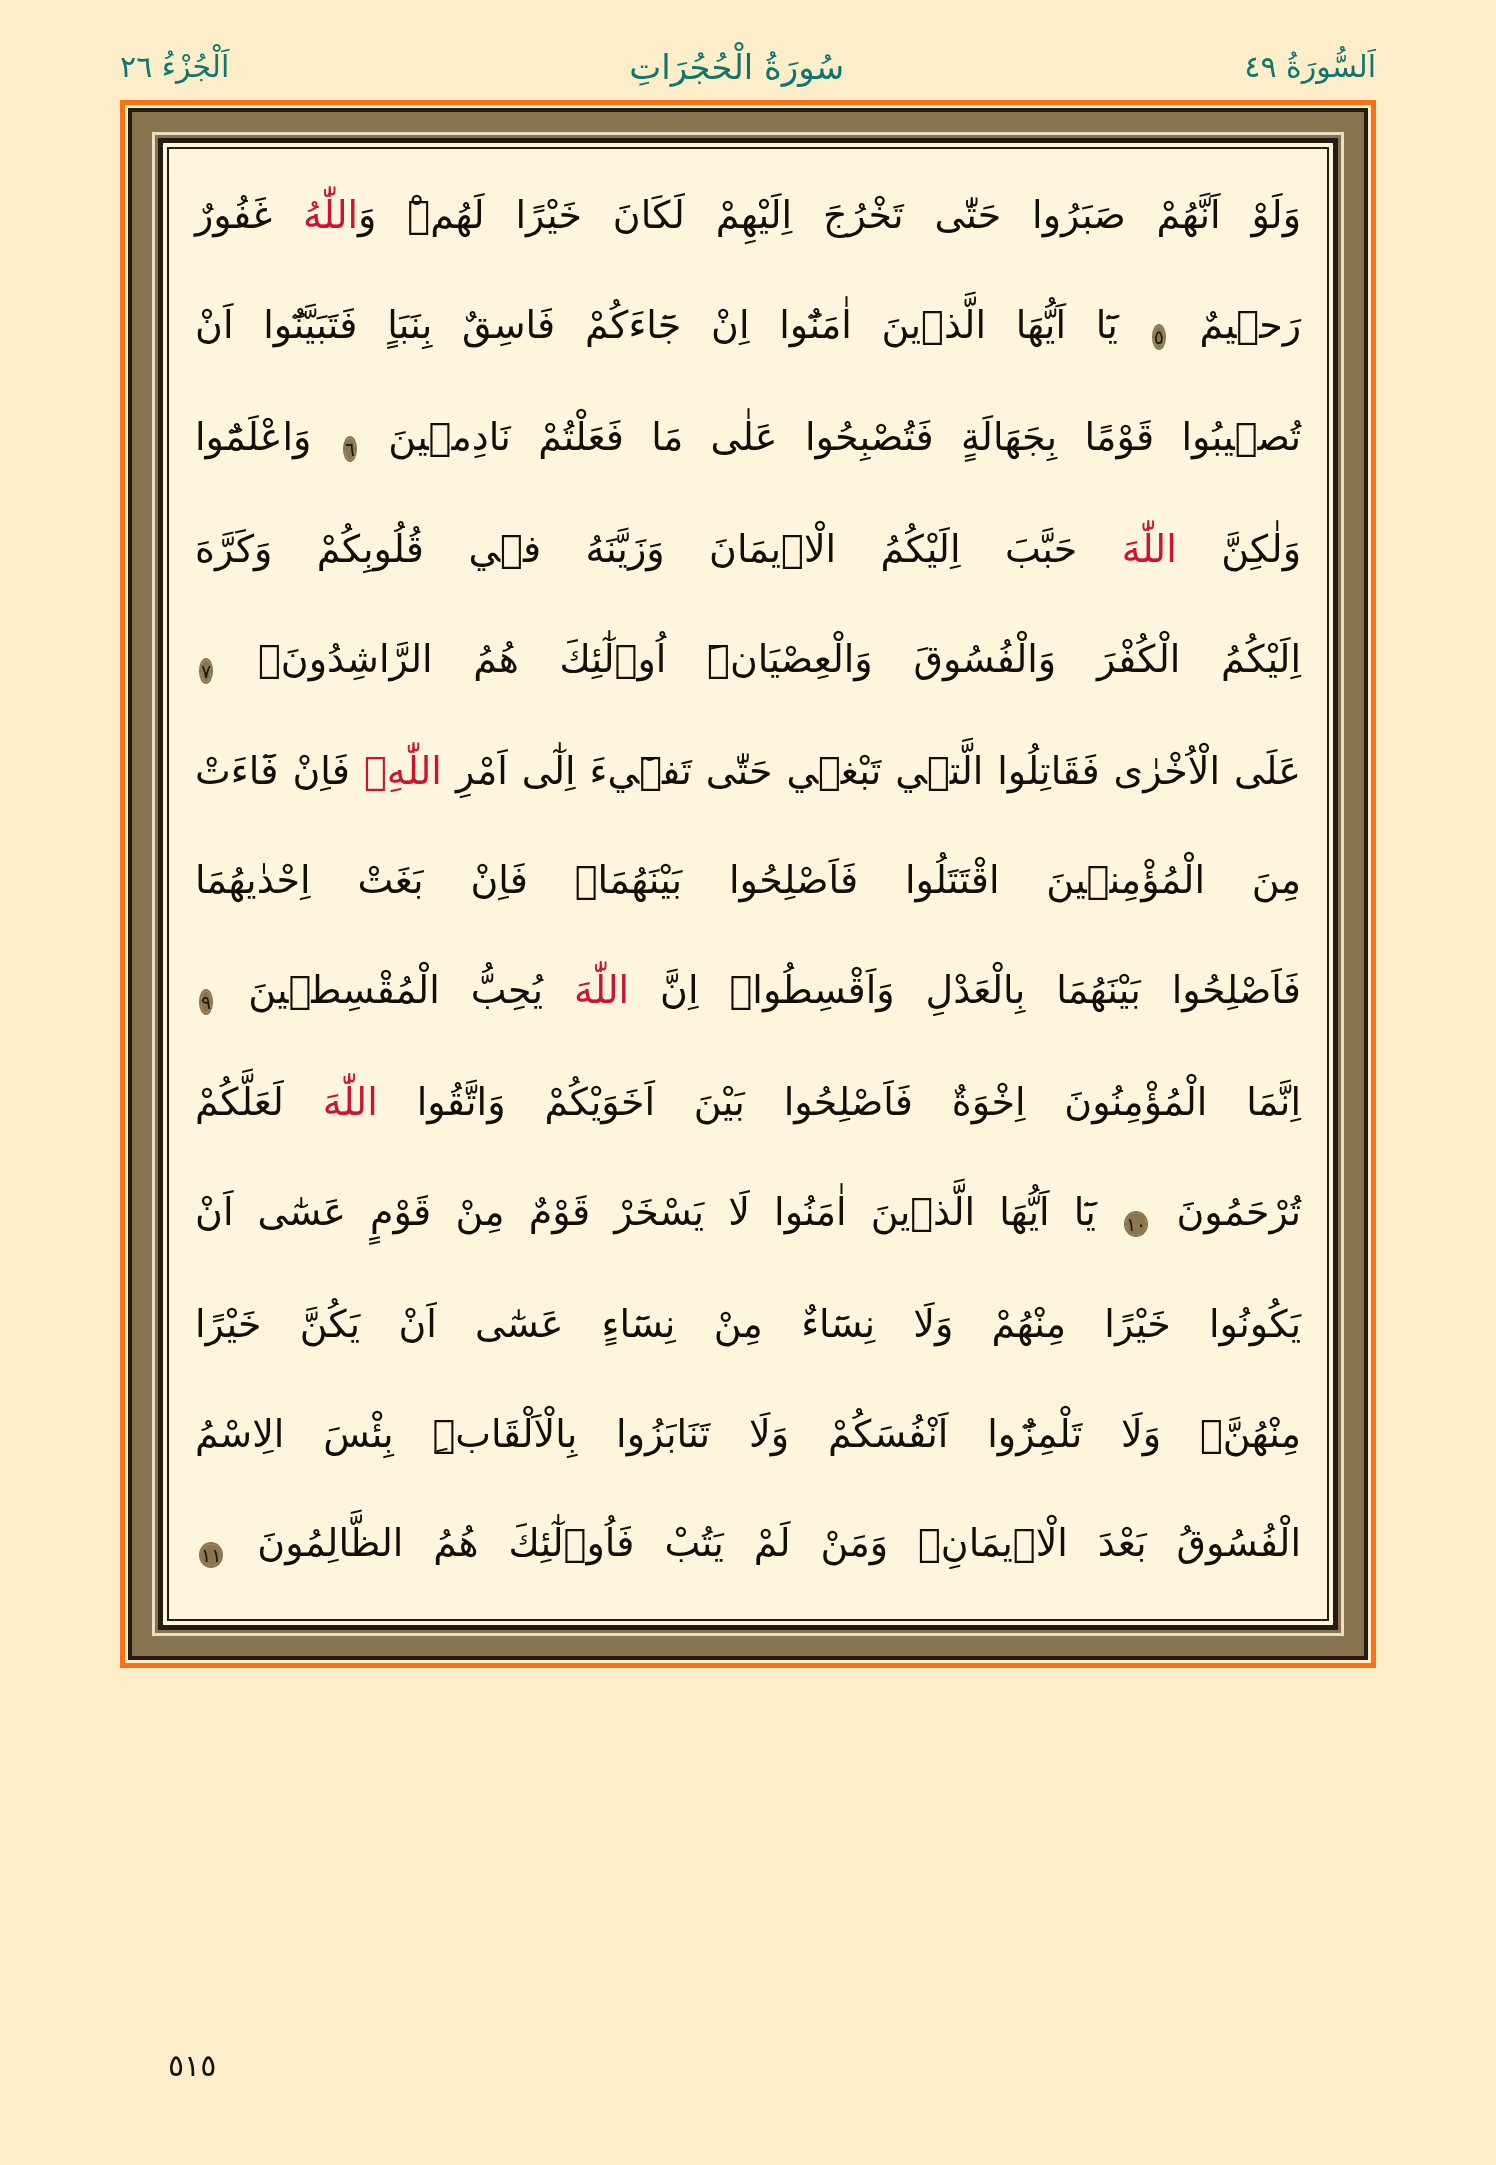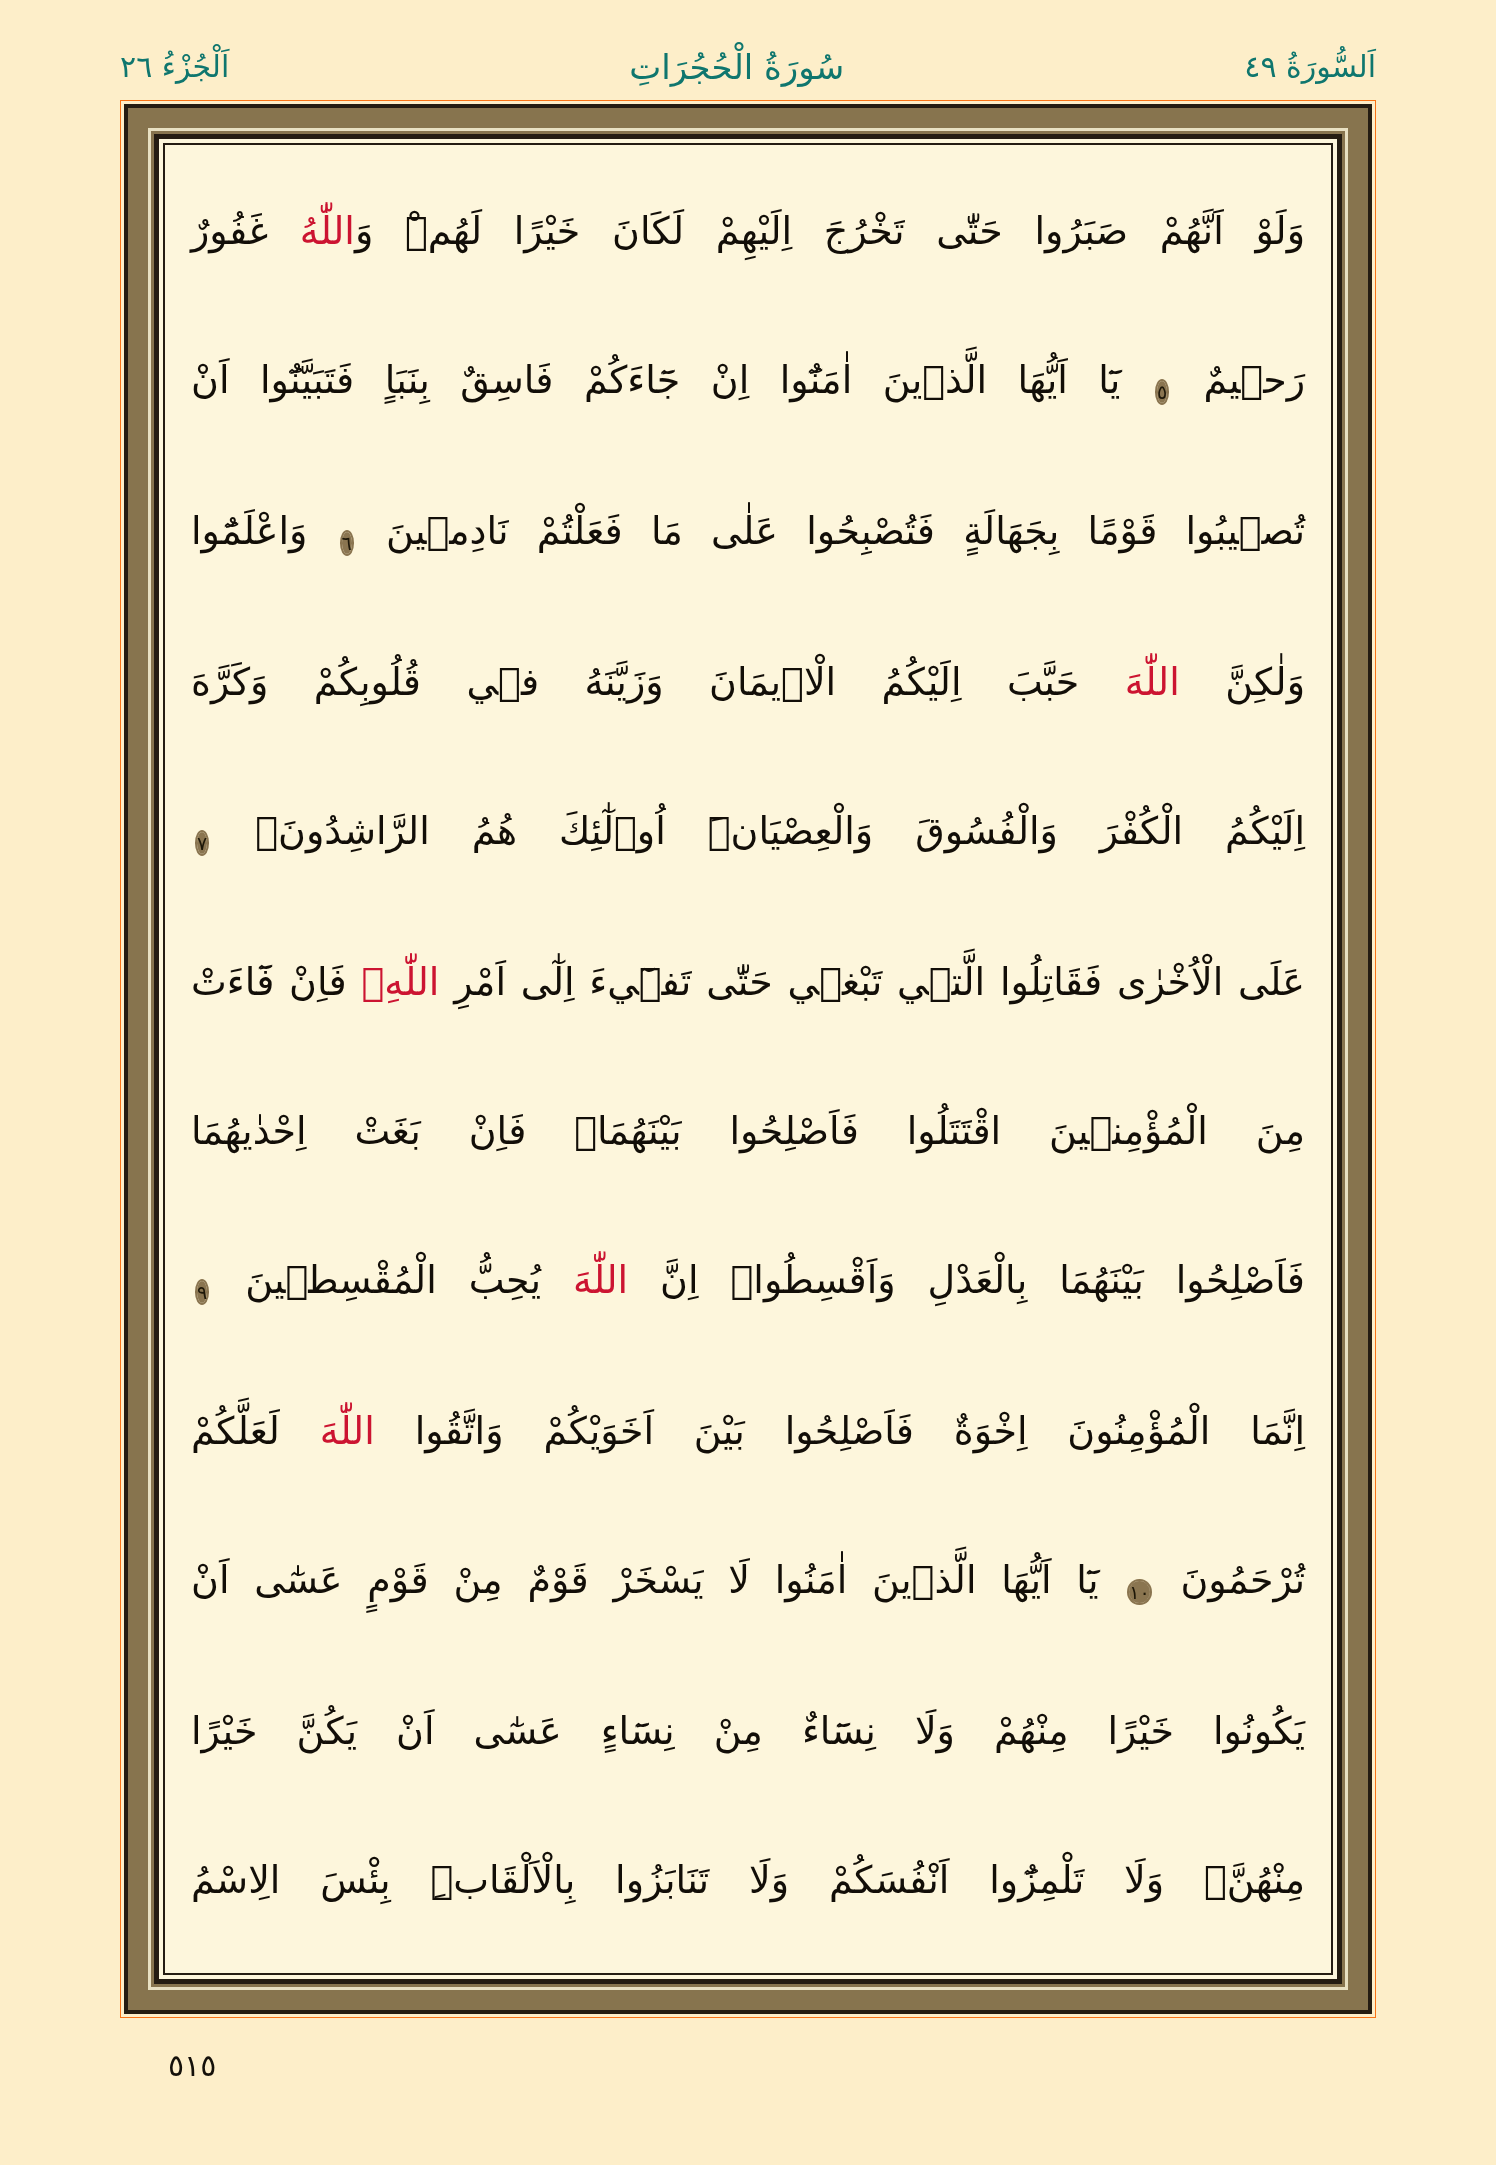--- a/index.html
+++ b/index.html
@@ -47,23 +47,23 @@
     font-size: 34px;
     letter-spacing: 0.5px;
   }
 
   
   .frame-outer {
     position: absolute;
     top: 100px;
     left: 120px;
     width: 1256px;
-    height: 1918px;
-    box-sizing: border-box;
-    border: 1px solid #f97316;
+    height: 1568px;
+    box-sizing: border-box;
+    border: 5px solid #f97316;
     background: #fdeec9;
     padding: 3px;
   }
   .frame-mid {
     box-sizing: border-box;
     width: 100%;
     height: 100%;
     border: 4px solid #241c12;
     background: #87744e;
     padding: 20px;
@@ -180,20 +180,21 @@
               <div class="ayah-line"><span class="">تُصٖيبُوا قَوْمًا بِجَهَالَةٍ فَتُصْبِحُوا عَلٰى مَا فَعَلْتُمْ نَادِمٖينَ </span><span class="ayah-mark">٦</span><span class=""> وَاعْلَمُٓوا</span></div>
               <div class="ayah-line"><span class="">وَلٰكِنَّ </span><span class="divine">اللّٰهَ</span><span class=""> حَبَّبَ اِلَيْكُمُ الْاٖيمَانَ وَزَيَّنَهُ فٖي قُلُوبِكُمْ وَكَرَّهَ</span></div>
               <div class="ayah-line"><span class="">اِلَيْكُمُ الْكُفْرَ وَالْفُسُوقَ وَالْعِصْيَانَۜ اُو۬لٰٓئِكَ هُمُ الرَّاشِدُونَۙ </span><span class="ayah-mark">٧</span></div>
               <div class="ayah-line"><span class="">عَلَى الْاُخْرٰى فَقَاتِلُوا الَّتٖي تَبْغٖي حَتّٰى تَفٖٓيءَ اِلٰٓى اَمْرِ </span><span class="divine">اللّٰهِۚ</span><span class=""> فَاِنْ فَٓاءَتْ</span></div>
               <div class="ayah-line"><span class="">مِنَ الْمُؤْمِنٖينَ اقْتَتَلُوا فَاَصْلِحُوا بَيْنَهُمَاۚ فَاِنْ بَغَتْ اِحْدٰيهُمَا</span></div>
               <div class="ayah-line"><span class="">فَاَصْلِحُوا بَيْنَهُمَا بِالْعَدْلِ وَاَقْسِطُواۜ اِنَّ </span><span class="divine">اللّٰهَ</span><span class=""> يُحِبُّ الْمُقْسِطٖينَ </span><span class="ayah-mark">٩</span></div>
               <div class="ayah-line"><span class="">اِنَّمَا الْمُؤْمِنُونَ اِخْوَةٌ فَاَصْلِحُوا بَيْنَ اَخَوَيْكُمْ وَاتَّقُوا </span><span class="divine">اللّٰهَ</span><span class=""> لَعَلَّكُمْ</span></div>
               <div class="ayah-line"><span class="">تُرْحَمُونَ </span><span class="ayah-mark">١٠</span><span class=""> يَٓا اَيُّهَا الَّذٖينَ اٰمَنُوا لَا يَسْخَرْ قَوْمٌ مِنْ قَوْمٍ عَسٰٓى اَنْ</span></div>
               <div class="ayah-line"><span class="">يَكُونُوا خَيْرًا مِنْهُمْ وَلَا نِسَٓاءٌ مِنْ نِسَٓاءٍ عَسٰٓى اَنْ يَكُنَّ خَيْرًا</span></div>
               <div class="ayah-line"><span class="">مِنْهُنَّۚ وَلَا تَلْمِزُٓوا اَنْفُسَكُمْ وَلَا تَنَابَزُوا بِالْاَلْقَابِۜ بِئْسَ الِاسْمُ</span></div>
+              <div class="ayah-line"><span class="">الْفُسُوقُ بَعْدَ الْاٖيمَانِۚ وَمَنْ لَمْ يَتُبْ فَاُو۬لٰٓئِكَ هُمُ الظَّالِمُونَ </span><span class="ayah-mark">١١</span></div>
             </div>
         </div>
       </div>
     </div>
   </div>
 
   <div class="footer">
     <div class="page-number">٥١٥</div>
   </div>
 

